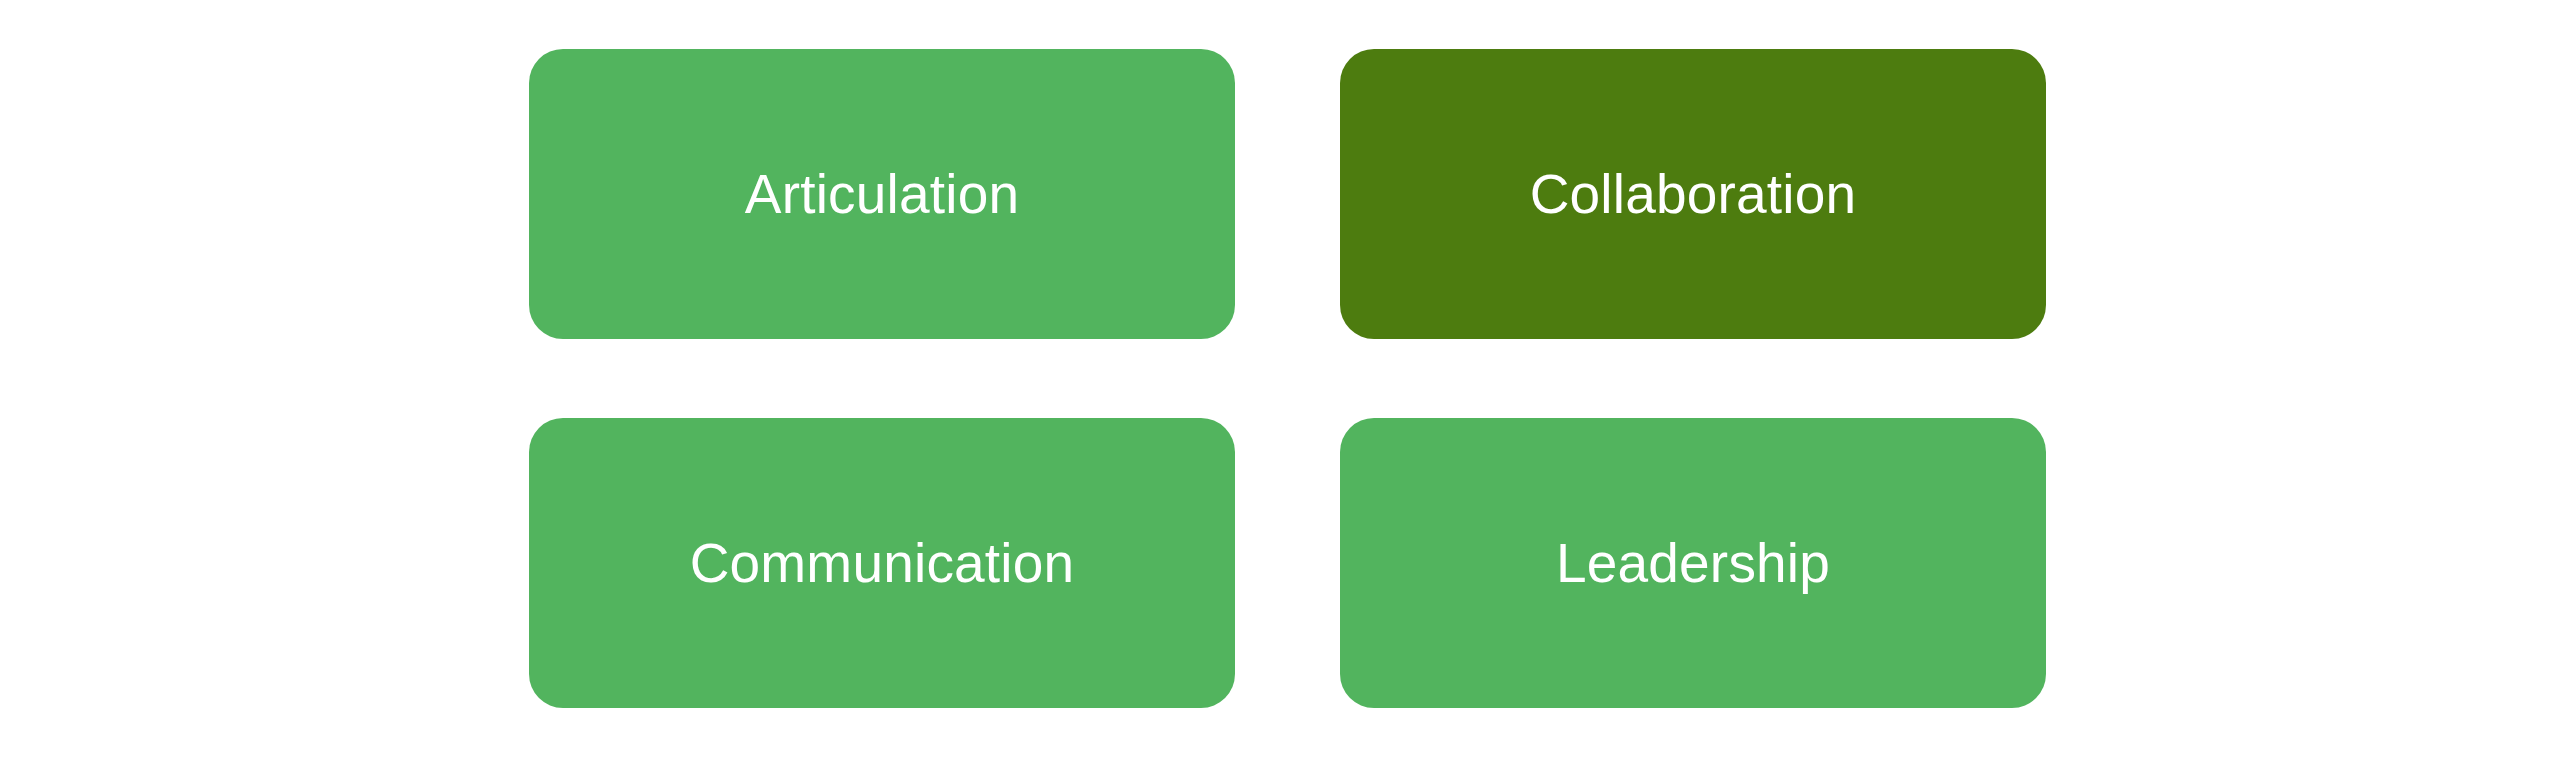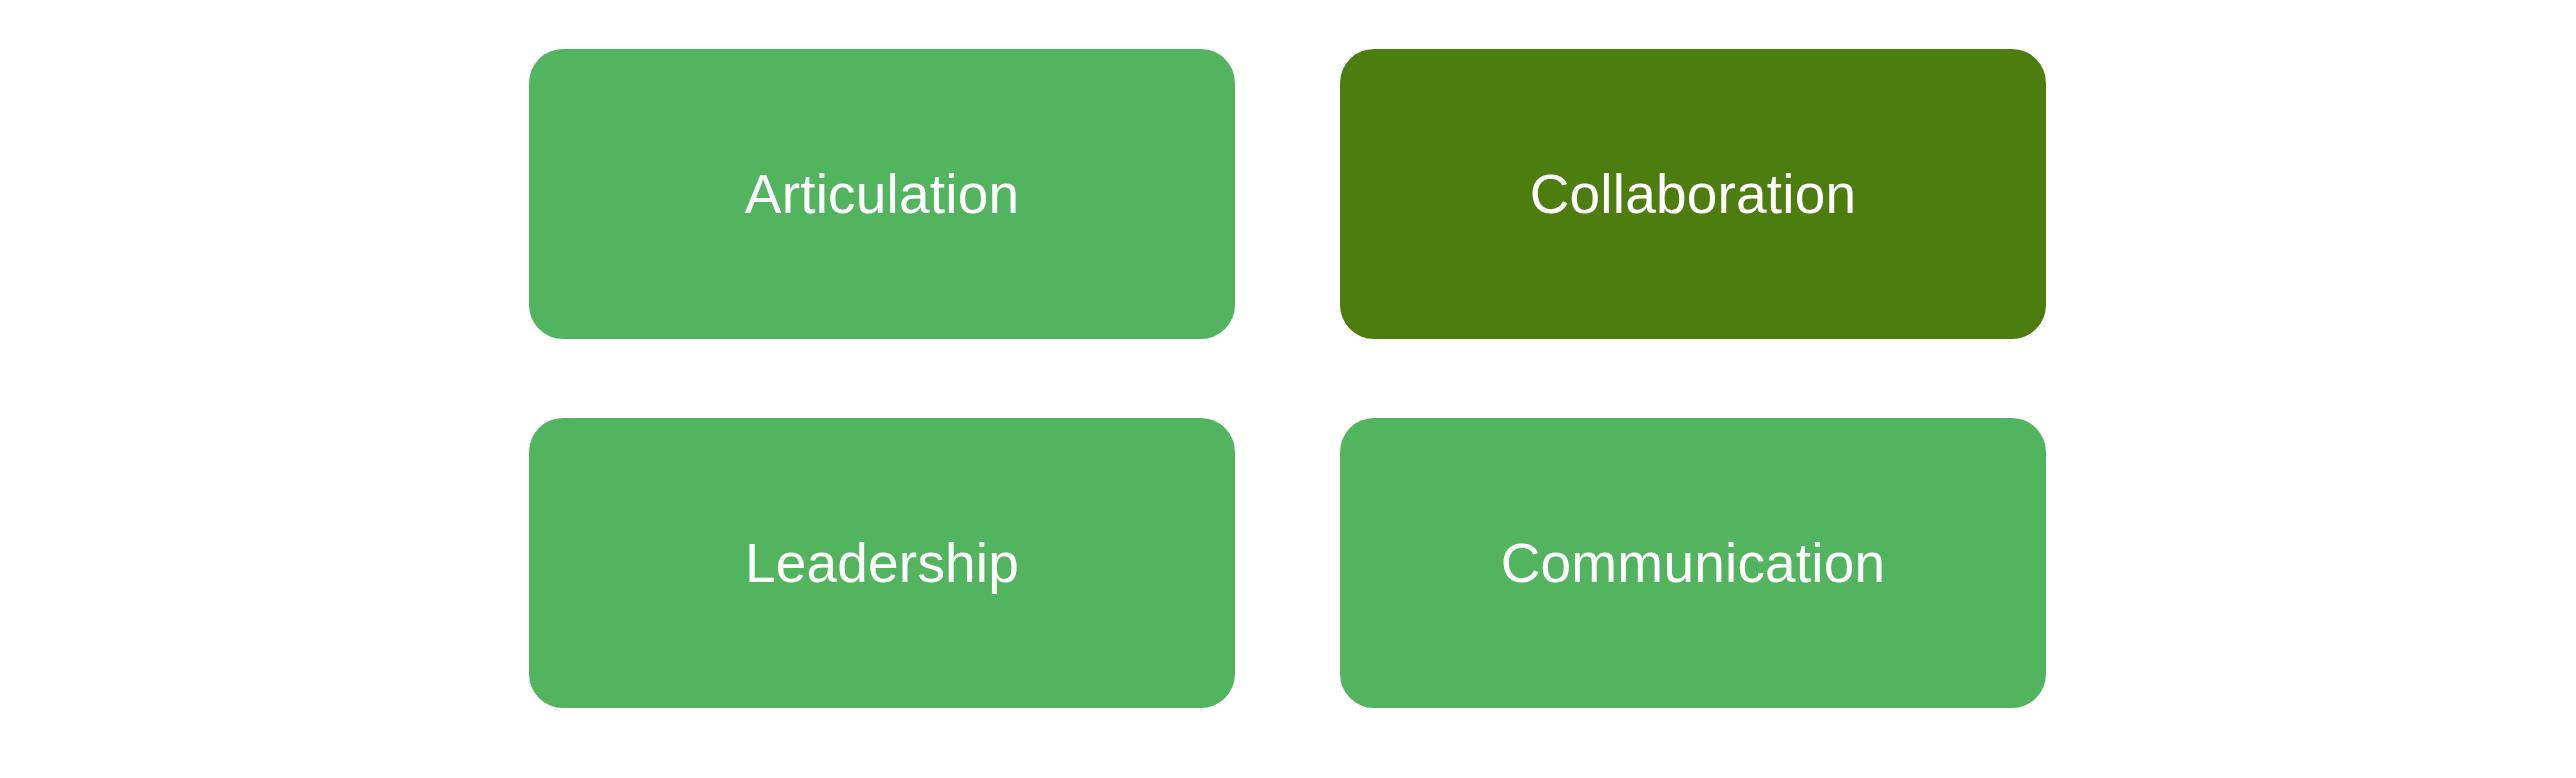--- a/index.html
+++ b/index.html
@@ -67,22 +67,22 @@
 
     <div class="card" style="background: rgb(82, 180, 94);">
       <span class="card-label" style="color: rgb(255, 255, 255);">Articulation</span>
     </div>
 
     <div class="card" style="background: #4d7c0f;">
       <span class="card-label" style="color: rgb(255, 255, 255);">Collaboration</span>
     </div>
 
     <div class="card" style="background: rgb(82, 180, 94);">
-      <span class="card-label" style="color: rgb(255, 255, 255);">Leadership</span>
+      <span class="card-label" style="color: rgb(255, 255, 255);">Communication</span>
     </div>
 
     <div class="card" style="background: rgb(82, 180, 94);">
-      <span class="card-label" style="color: rgb(255, 255, 255);">Communication</span>
+      <span class="card-label" style="color: rgb(255, 255, 255);">Leadership</span>
     </div>
 
   </div>
 </div>
 
 
 </body></html>

